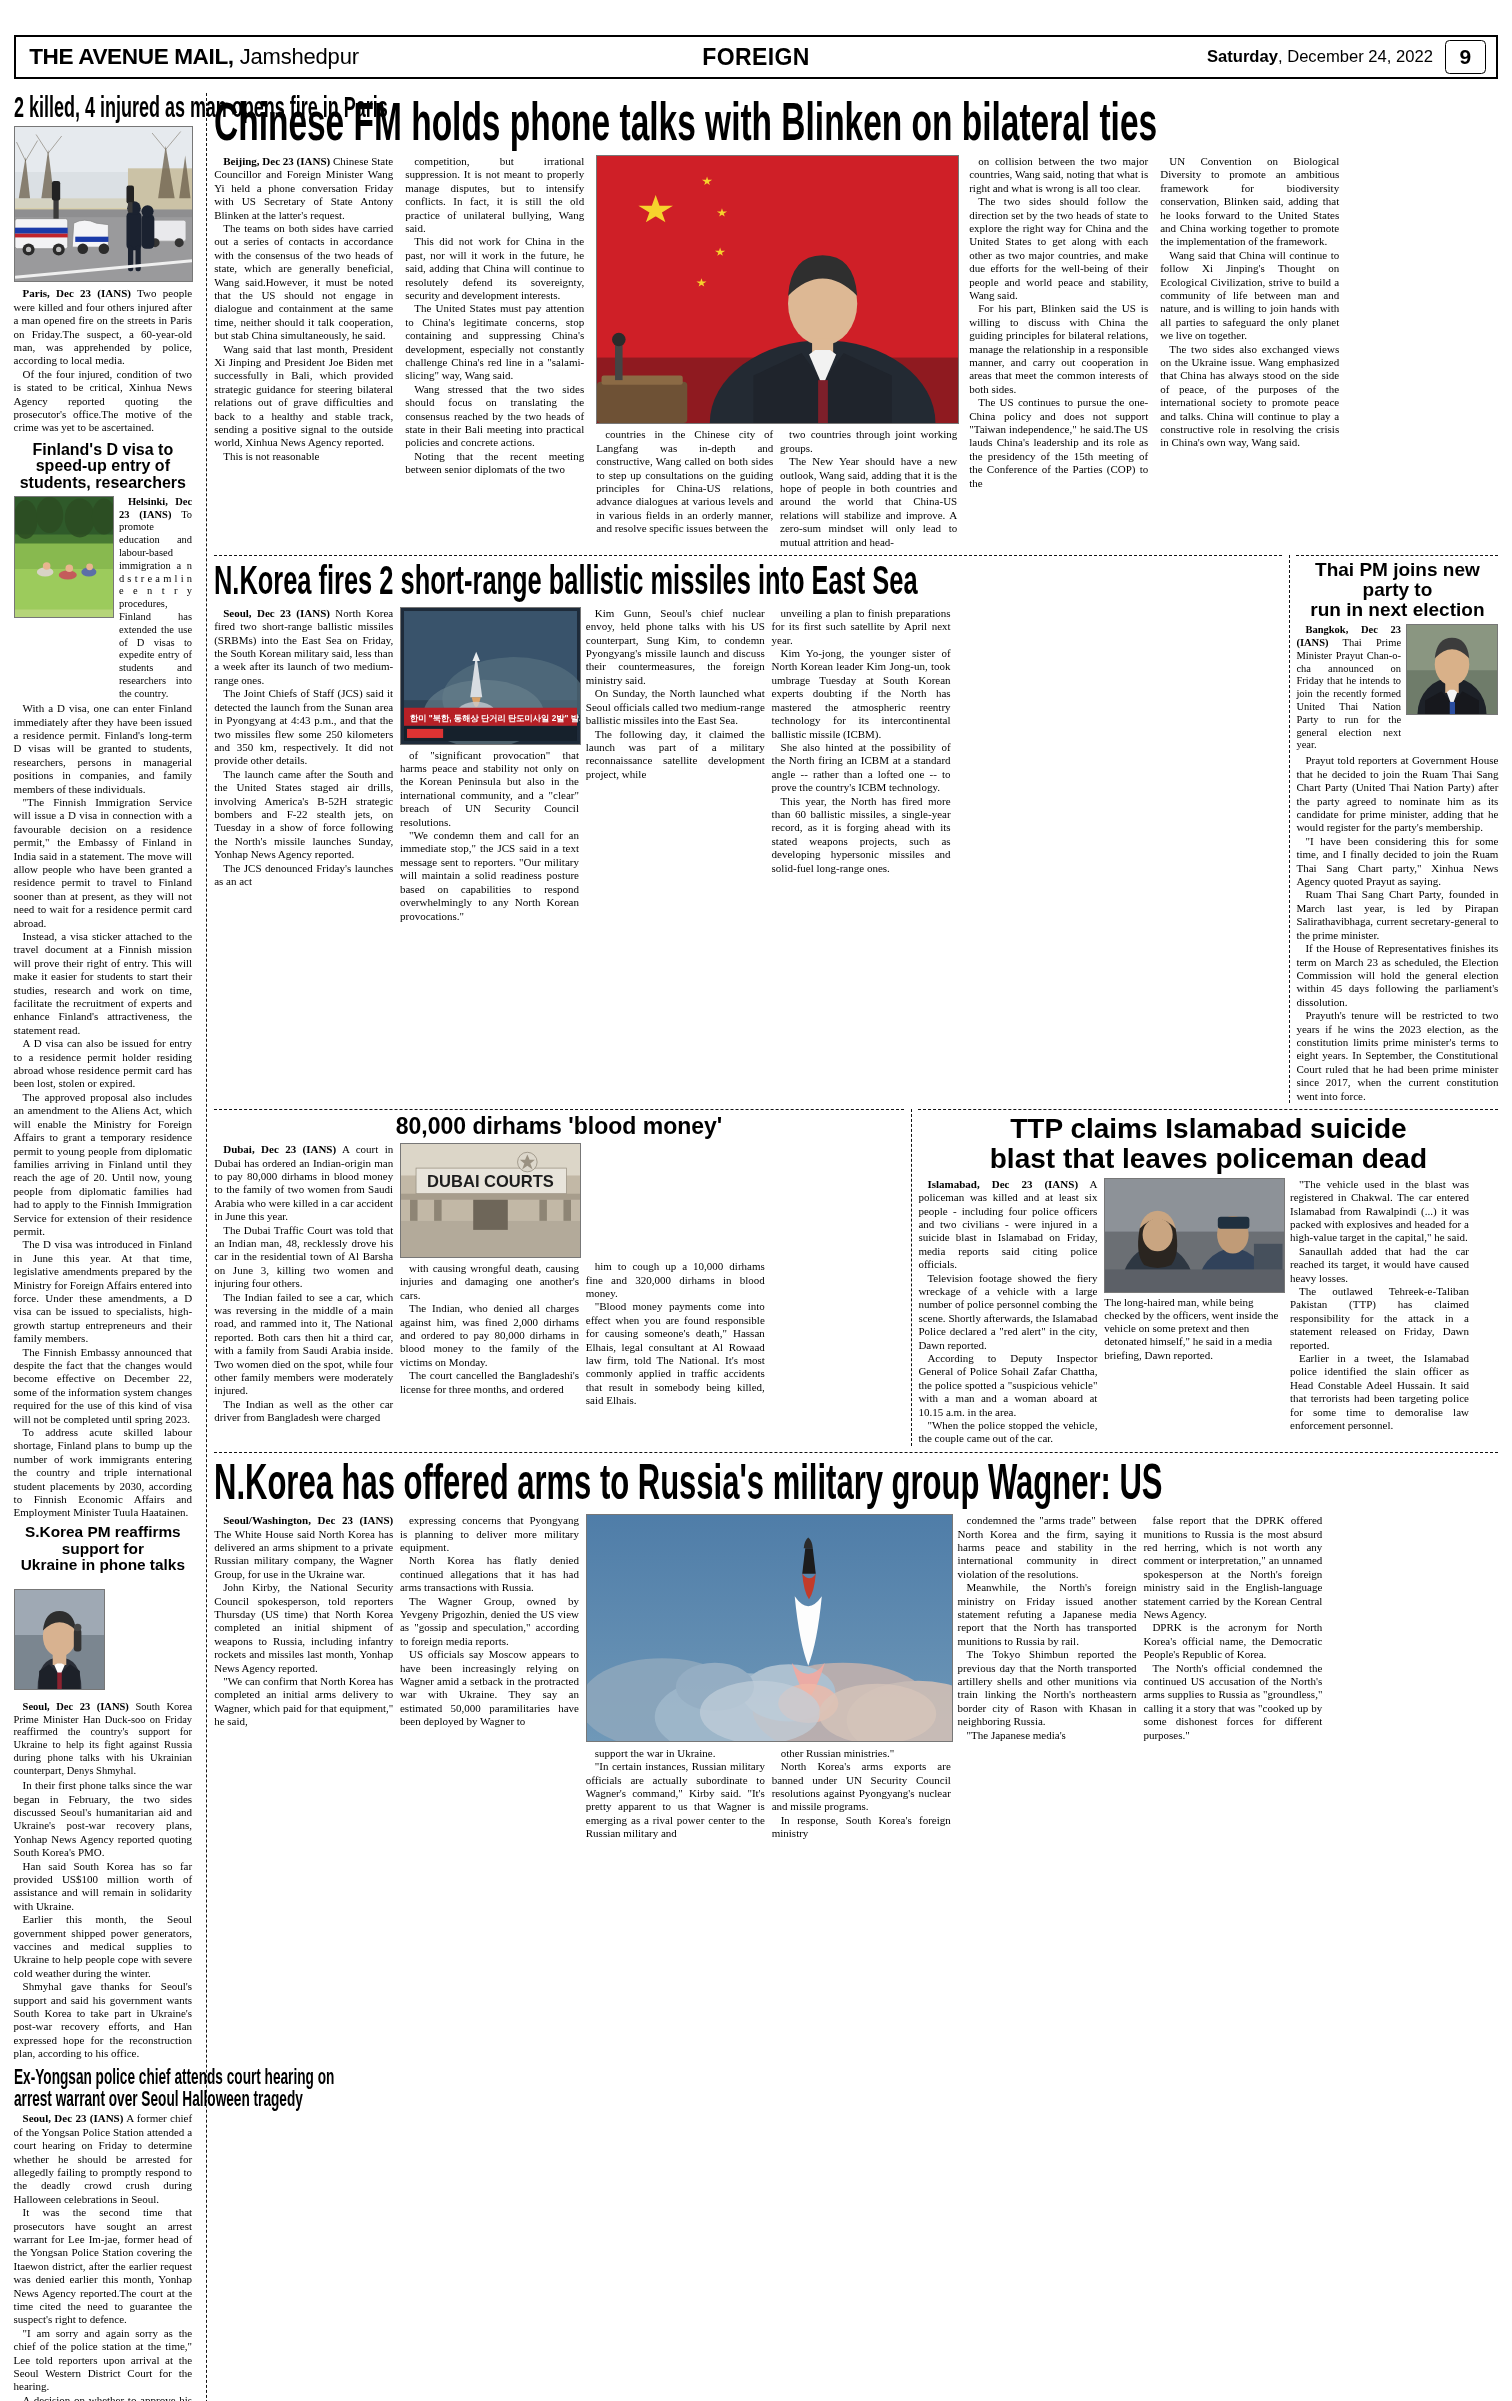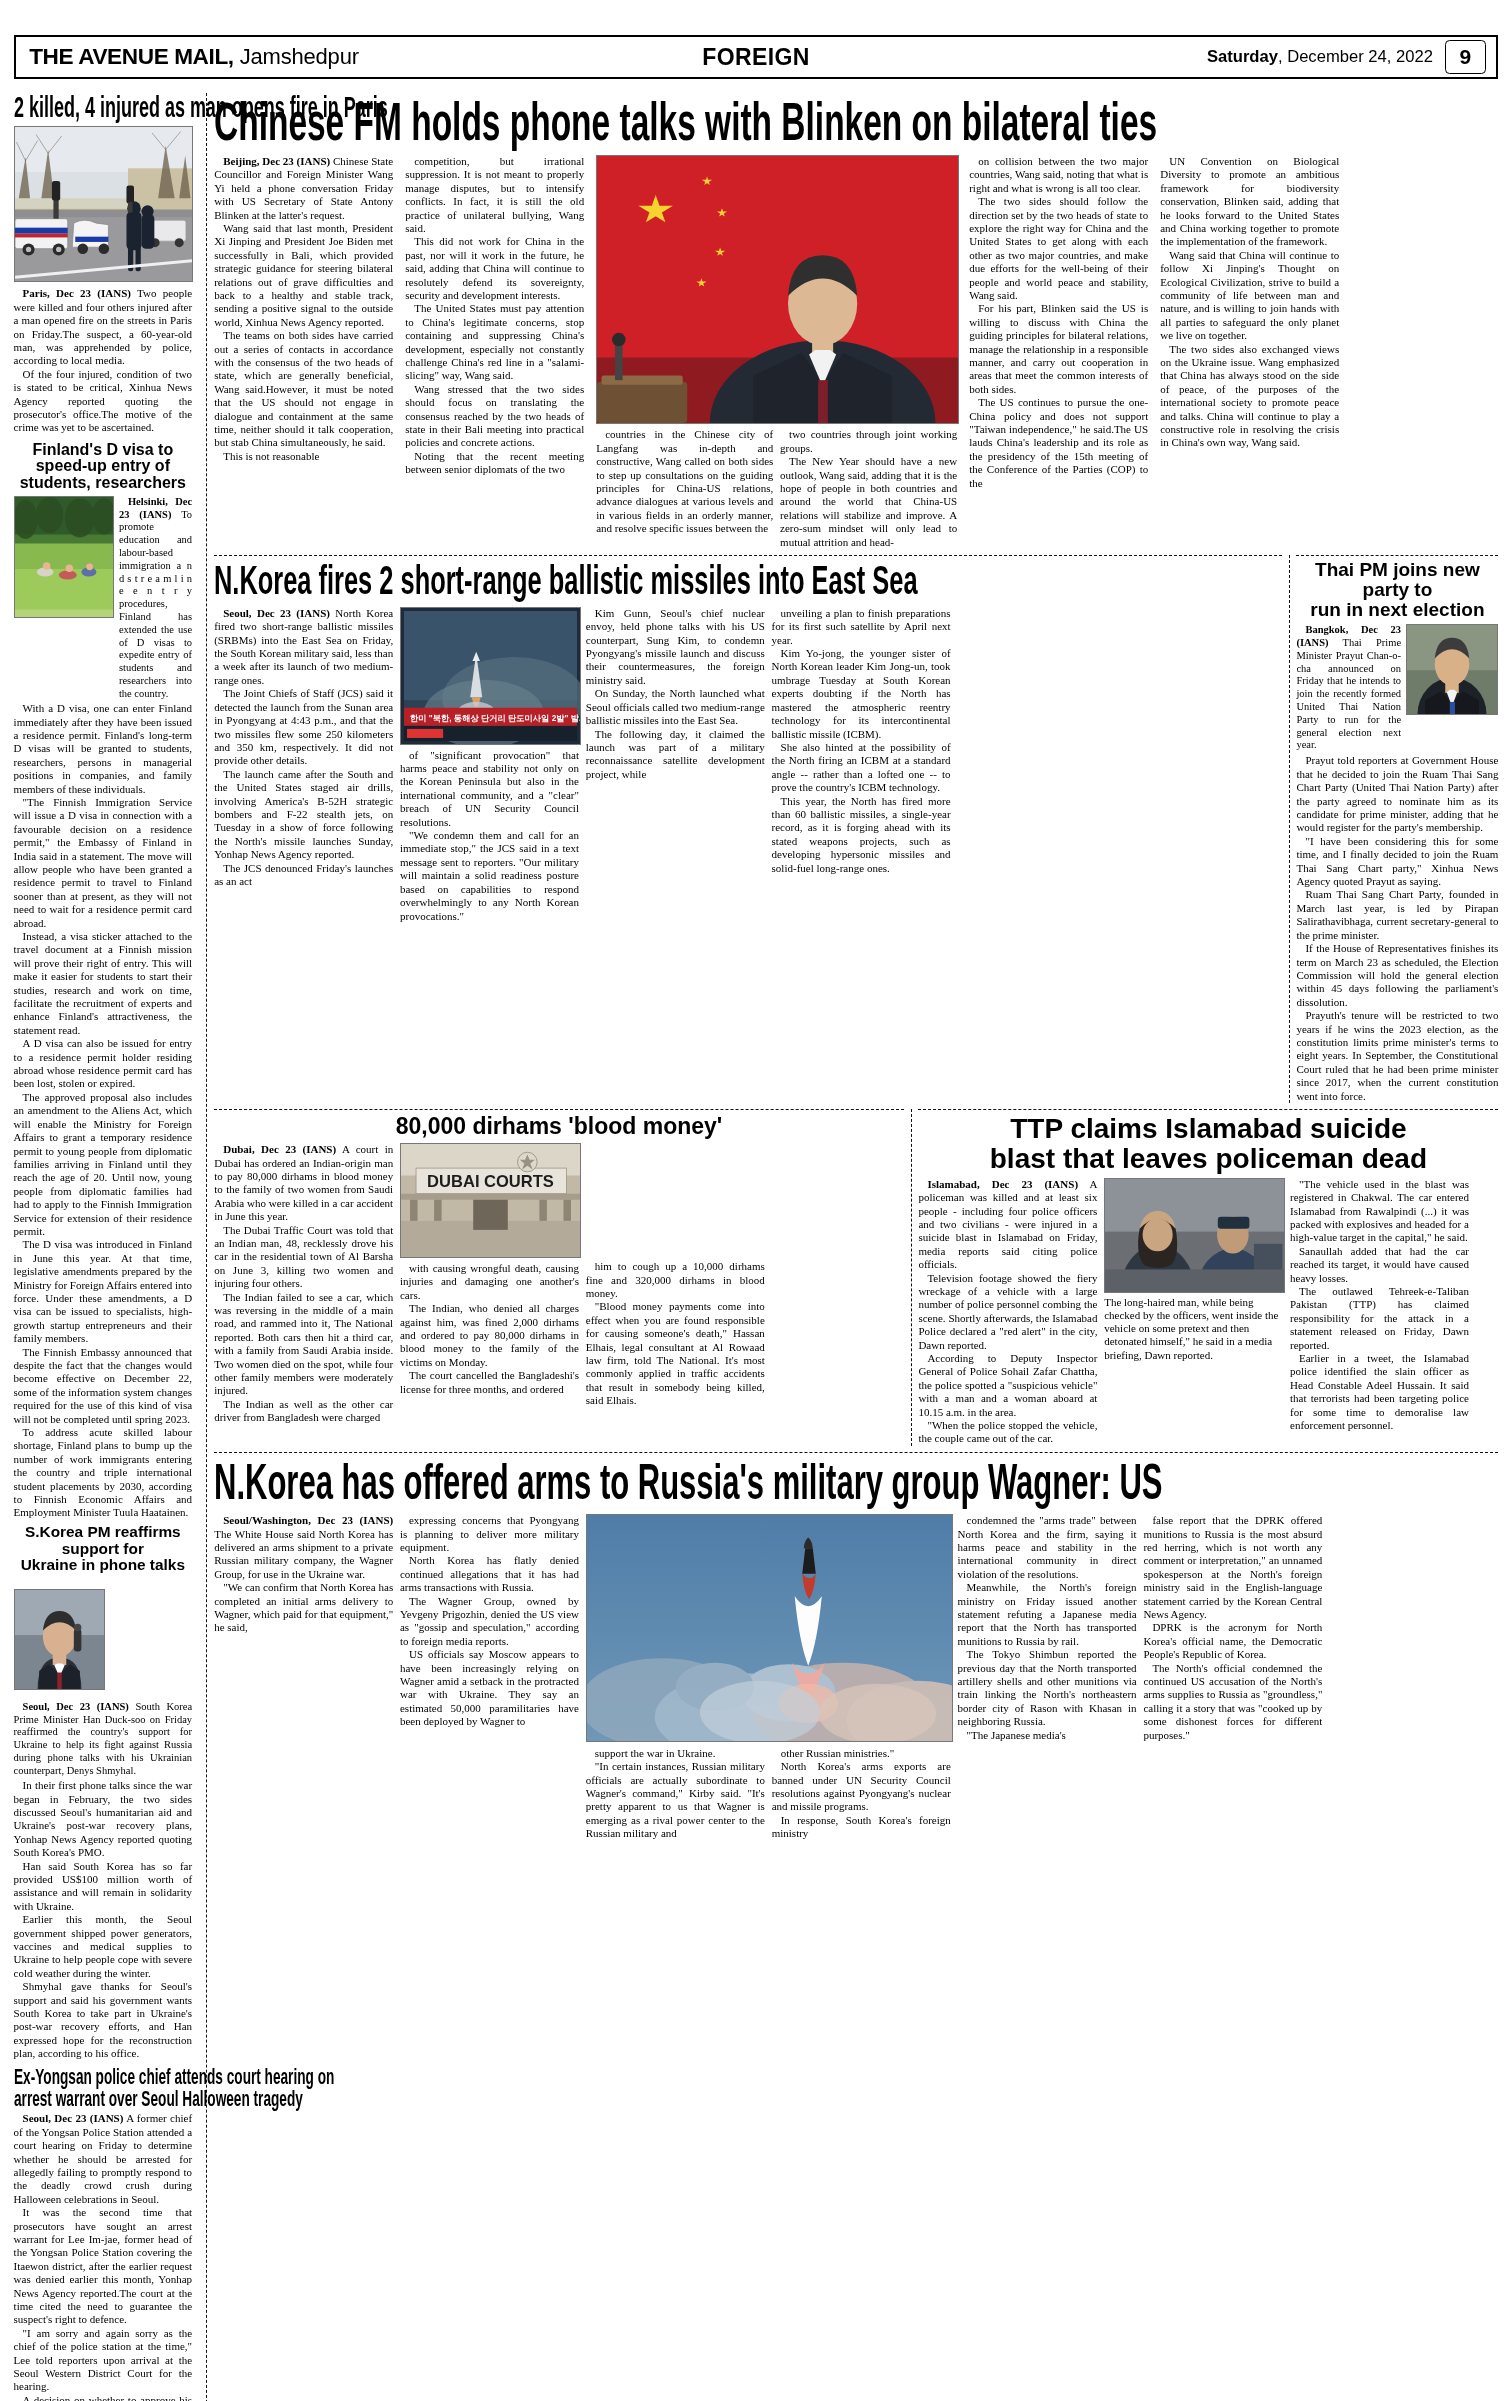--- a/index.html
+++ b/index.html
@@ -321,22 +321,22 @@
       <div class="divider-v"></div>
 
       <div style="flex:1 1 auto; min-width:0;">
 
         <div class="sec">
           <div class="hl-cond" style="font-size:54px; width:2063px; margin:1.5px 0 6.8px 0;">Chinese FM holds phone talks with Blinken on bilateral ties</div>
 
           <div style="display:flex; gap:12px;">
             <div style="width:179px;" class="body-col">
               <p class="first"><span class="dateline">Beijing, Dec 23 (IANS)</span> Chinese State Councillor and Foreign Minister Wang Yi held a phone conversation Friday with US Secretary of State Antony Blinken at the latter's request.</p>
+              <p>The teams on both sides have carried out a series of contacts in accordance with the consensus of the two heads of state, which are generally beneficial, Wang said.However, it must be noted that the US should not engage in dialogue and containment at the same time, neither should it talk cooperation, but stab China simultaneously, he said.</p>
               <p>Wang said that last month, President Xi Jinping and President Joe Biden met successfully in Bali, which provided strategic guidance for steering bilateral relations out of grave difficulties and back to a healthy and stable track, sending a positive signal to the outside world, Xinhua News Agency reported.</p>
-              <p>The teams on both sides have carried out a series of contacts in accordance with the consensus of the two heads of state, which are generally beneficial, Wang said.However, it must be noted that the US should not engage in dialogue and containment at the same time, neither should it talk cooperation, but stab China simultaneously, he said.</p>
               <p>This is not reasonable</p>
             </div>
             <div style="width:179px;" class="body-col">
               <p class="first">competition, but irrational suppression. It is not meant to properly manage disputes, but to intensify conflicts. In fact, it is still the old practice of unilateral bullying, Wang said.</p>
               <p>This did not work for China in the past, nor will it work in the future, he said, adding that China will continue to resolutely defend its sovereignty, security and development interests.</p>
               <p>The United States must pay attention to China's legitimate concerns, stop containing and suppressing China's development, especially not constantly challenge China's red line in a "salami-slicing" way, Wang said.</p>
               <p>Wang stressed that the two sides should focus on translating the consensus reached by the two heads of state in their Bali meeting into practical policies and concrete actions.</p>
               <p>Noting that the recent meeting between senior diplomats of the two</p>
             </div>
 
@@ -576,20 +576,21 @@
           </div>
         </div>
 
         <div class="sec" style="margin-top:6px;">
           <div class="hrule-dotted" style="margin-bottom:4.5px;"></div>
           <div class="hl-cond" style="font-size:50px; width:2018px; margin-bottom:6.8px;">N.Korea has offered arms to Russia's military group Wagner: US</div>
 
           <div style="display:flex; gap:6.8px;">
             <div style="width:179px;" class="body-col">
               <p class="first"><span class="dateline">Seoul/Washington, Dec 23 (IANS)</span> The White House said North Korea has delivered an arms shipment to a private Russian military company, the Wagner Group, for use in the Ukraine war.</p>
+              <p>John Kirby, the National Security Council spokesperson, told reporters Thursday (US time) that North Korea completed an initial shipment of weapons to Russia, including infantry rockets and missiles last month, Yonhap News Agency reported.</p>
               <p>"We can confirm that North Korea has completed an initial arms delivery to Wagner, which paid for that equipment," he said,</p>
             </div>
             <div style="width:179px;" class="body-col">
               <p class="first">expressing concerns that Pyongyang is planning to deliver more military equipment.</p>
               <p>North Korea has flatly denied continued allegations that it has had arms transactions with Russia.</p>
               <p>The Wagner Group, owned by Yevgeny Prigozhin, denied the US view as "gossip and speculation," according to foreign media reports.</p>
               <p>US officials say Moscow appears to have been increasingly relying on Wagner amid a setback in the protracted war with Ukraine. They say an estimated 50,000 paramilitaries have been deployed by Wagner to</p>
             </div>
 
             <div style="width:365px;">

